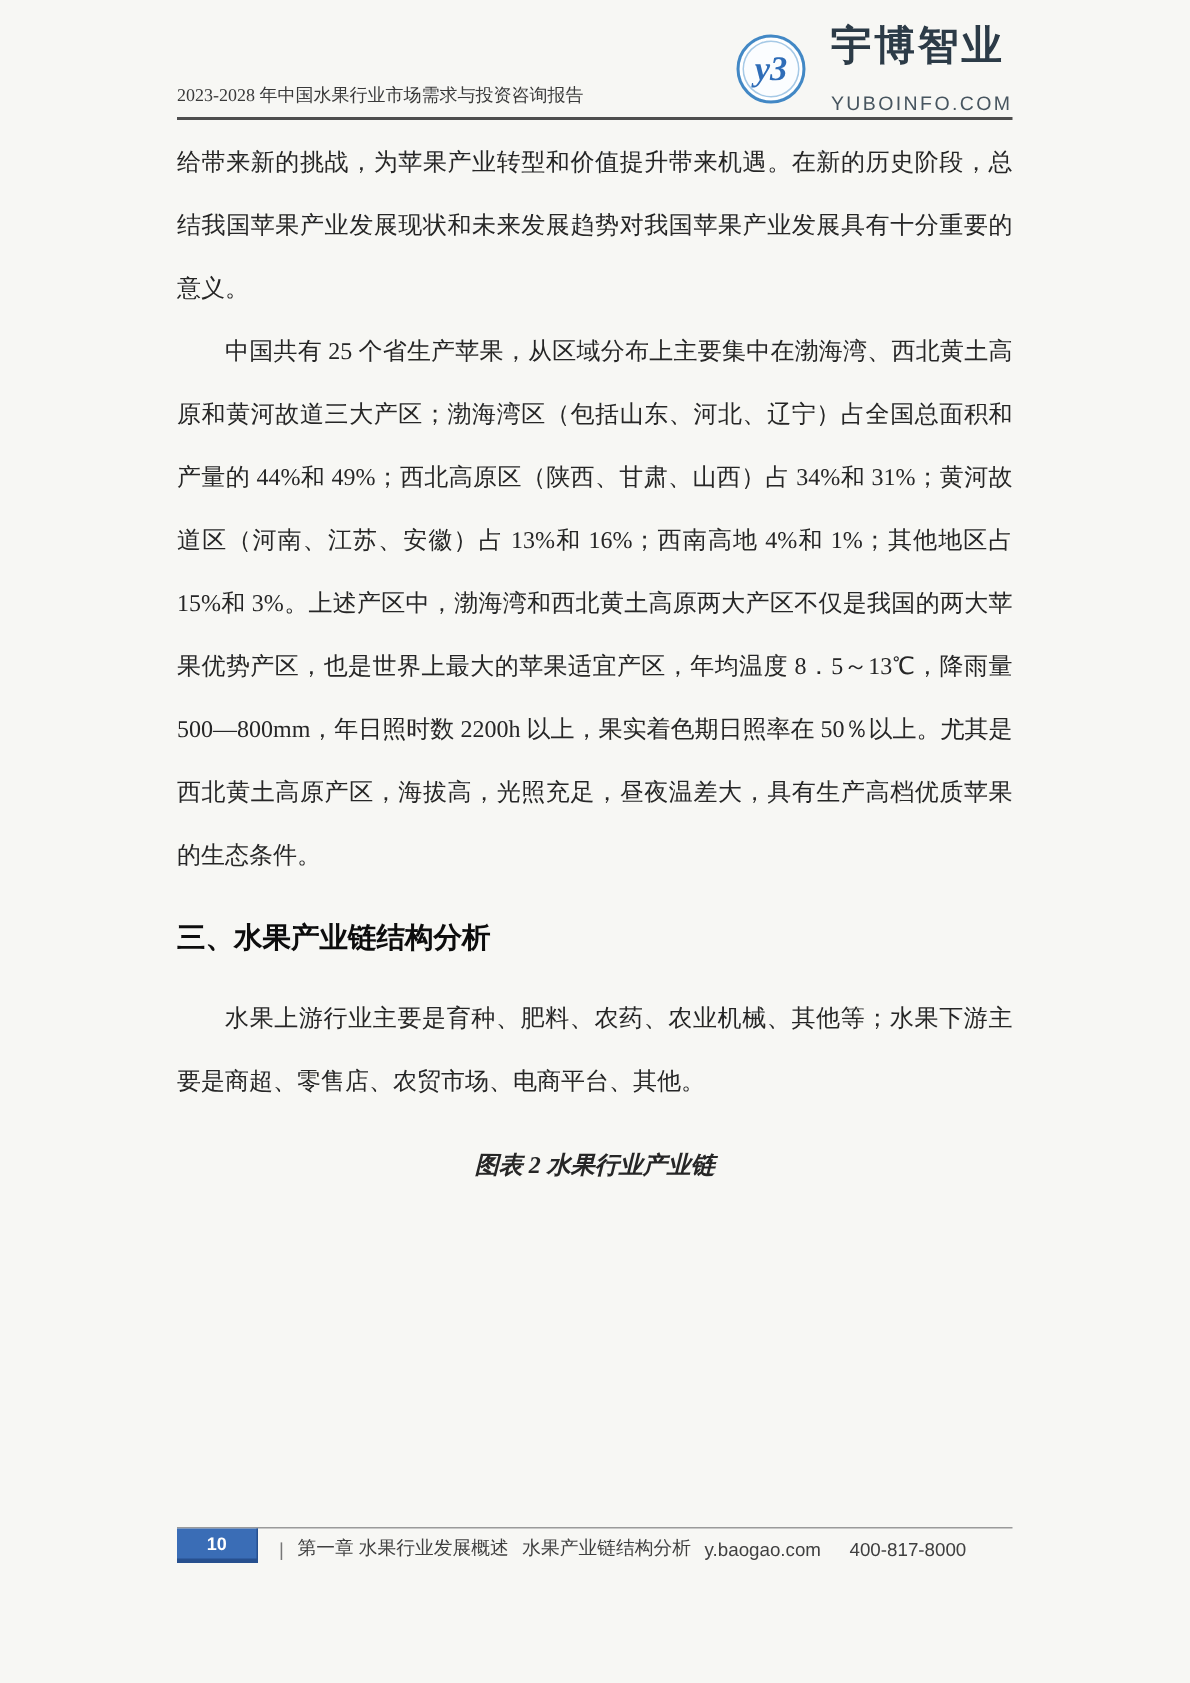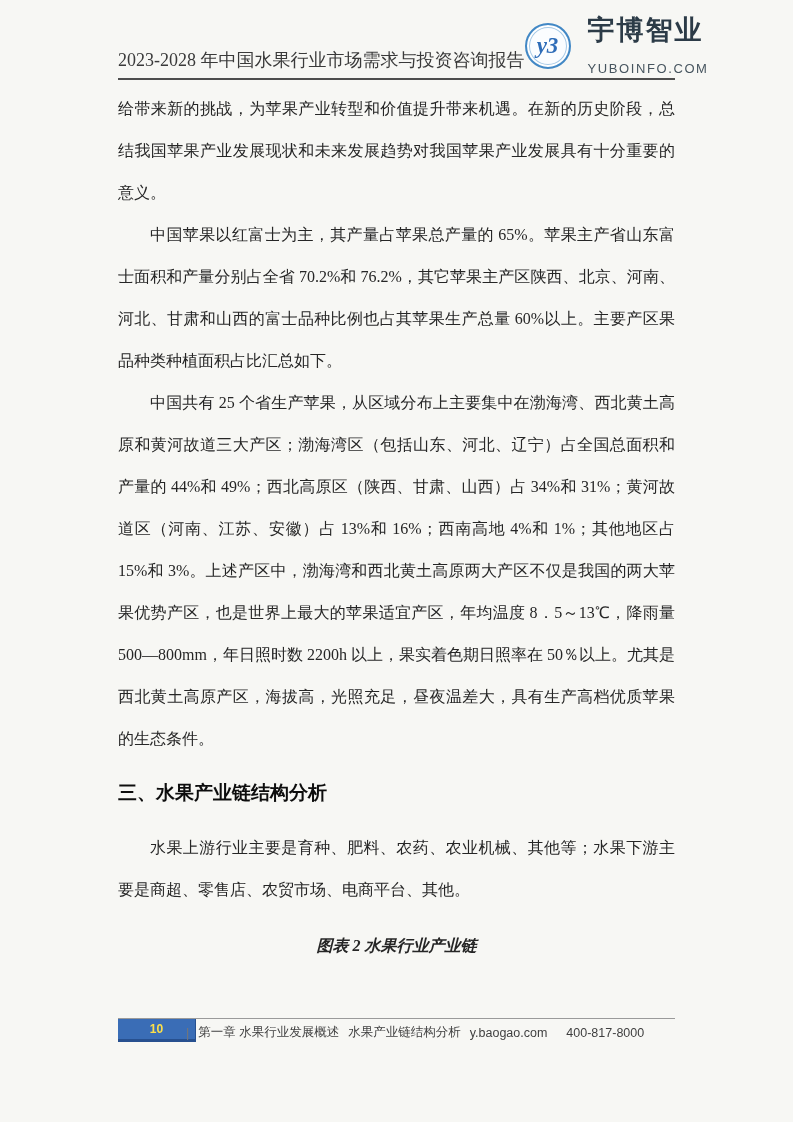--- a/index.html
+++ b/index.html
@@ -17,21 +17,21 @@
   
   .header {
     position: absolute;
     left: 118px; right: 118px; top: 22px;
     height: 54px;
     display: flex;
     justify-content: space-between;
     align-items: flex-end;
   }
   .header-title {
-    font-size: 18px;
+    font-size: 12px;
     color: #3a3a3a;
     padding-bottom: 4px;
     white-space: nowrap;
   }
   .logo { display: flex; align-items: center; gap: 17px; }
   .logo-circle {
     width: 46px; height: 46px;
     border-radius: 50%;
     border: 2px solid #4288c5;
     box-shadow: inset 0 0 0 2px #ffffff, inset 0 0 0 3px #a6c9e6;
@@ -65,21 +65,21 @@
     width: 557px;
   }
   .para {
     font-size: 16px;
     line-height: 42px;
     text-align: justify;
   }
   .indent { text-indent: 32px; }
   .section-heading {
     margin-top: 14px;
-    font-family: Liberation Mono, monospace;
+    font-family: Liberation Serif, serif;
     font-size: 19px;
     font-weight: bold;
     color: #0d0d0d;
     line-height: 40px;
   }
   .after-heading { margin-top: 13px; }
   .figure-caption {
     margin-top: 14px;
     text-align: center;
     font-weight: bold;
@@ -90,25 +90,25 @@
   
   .footer {
     position: absolute;
     left: 118px; right: 118px; top: 1018px;
     height: 30px;
   }
   .footer-rule { border-top: 1px solid #9a9a9a; }
   .page-badge {
     position: absolute;
     left: 0; top: 1px;
-    width: 78px; height: 23px;
+    width: 54px; height: 23px;
     background: #3a6db6;
     border-bottom: 3px solid #27508f;
     border-right: 1px solid #27508f;
-    color: #fde047;
+    color: #ffffff;
     font-family: "Liberation Sans", sans-serif;
     font-weight: bold; font-size: 12px;
     display: flex; align-items: center; justify-content: center;
   }
   .footer-text {
     position: absolute;
     left: 68px; top: 6px;
     display: flex; align-items: center; gap: 9px;
     font-family: "Liberation Sans", sans-serif;
     font-size: 12.5px; color: #3f3f3f;
@@ -129,21 +129,20 @@
       <span class="logo-text">
         <span class="brand-cn">宇博智业</span>
         <span class="brand-en">YUBOINFO.COM</span>
       </span>
     </div>
   </div>
   <div class="header-rule"></div>
 
   <div class="content">
     <p class="para">给带来新的挑战，为苹果产业转型和价值提升带来机遇。在新的历史阶段，总结我国苹果产业发展现状和未来发展趋势对我国苹果产业发展具有十分重要的意义。</p>
-    <p class="para indent">中国苹果以红富士为主，其产量占苹果总产量的 65%。苹果主产省山东富士面积和产量分别占全省 70.2%和 76.2%，其它苹果主产区陕西、北京、河南、河北、甘肃和山西的富士品种比例也占其苹果生产总量 60%以上。主要产区果品种类种植面积占比汇总如下。</p>
     <p class="para indent">中国共有 25 个省生产苹果，从区域分布上主要集中在渤海湾、西北黄土高原和黄河故道三大产区；渤海湾区（包括山东、河北、辽宁）占全国总面积和产量的 44%和 49%；西北高原区（陕西、甘肃、山西）占 34%和 31%；黄河故道区（河南、江苏、安徽）占 13%和 16%；西南高地 4%和 1%；其他地区占 15%和 3%。上述产区中，渤海湾和西北黄土高原两大产区不仅是我国的两大苹果优势产区，也是世界上最大的苹果适宜产区，年均温度 8．5～13℃，降雨量 500—800mm，年日照时数 2200h 以上，果实着色期日照率在 50％以上。尤其是西北黄土高原产区，海拔高，光照充足，昼夜温差大，具有生产高档优质苹果的生态条件。</p>
     <h2 class="section-heading">三、水果产业链结构分析</h2>
     <p class="para indent after-heading">水果上游行业主要是育种、肥料、农药、农业机械、其他等；水果下游主要是商超、零售店、农贸市场、电商平台、其他。</p>
     <p class="figure-caption">图表 2  水果行业产业链</p>
   </div>
 
   <div class="footer">
     <div class="footer-rule"></div>
     <span class="page-badge">10</span>
     <span class="footer-text">

